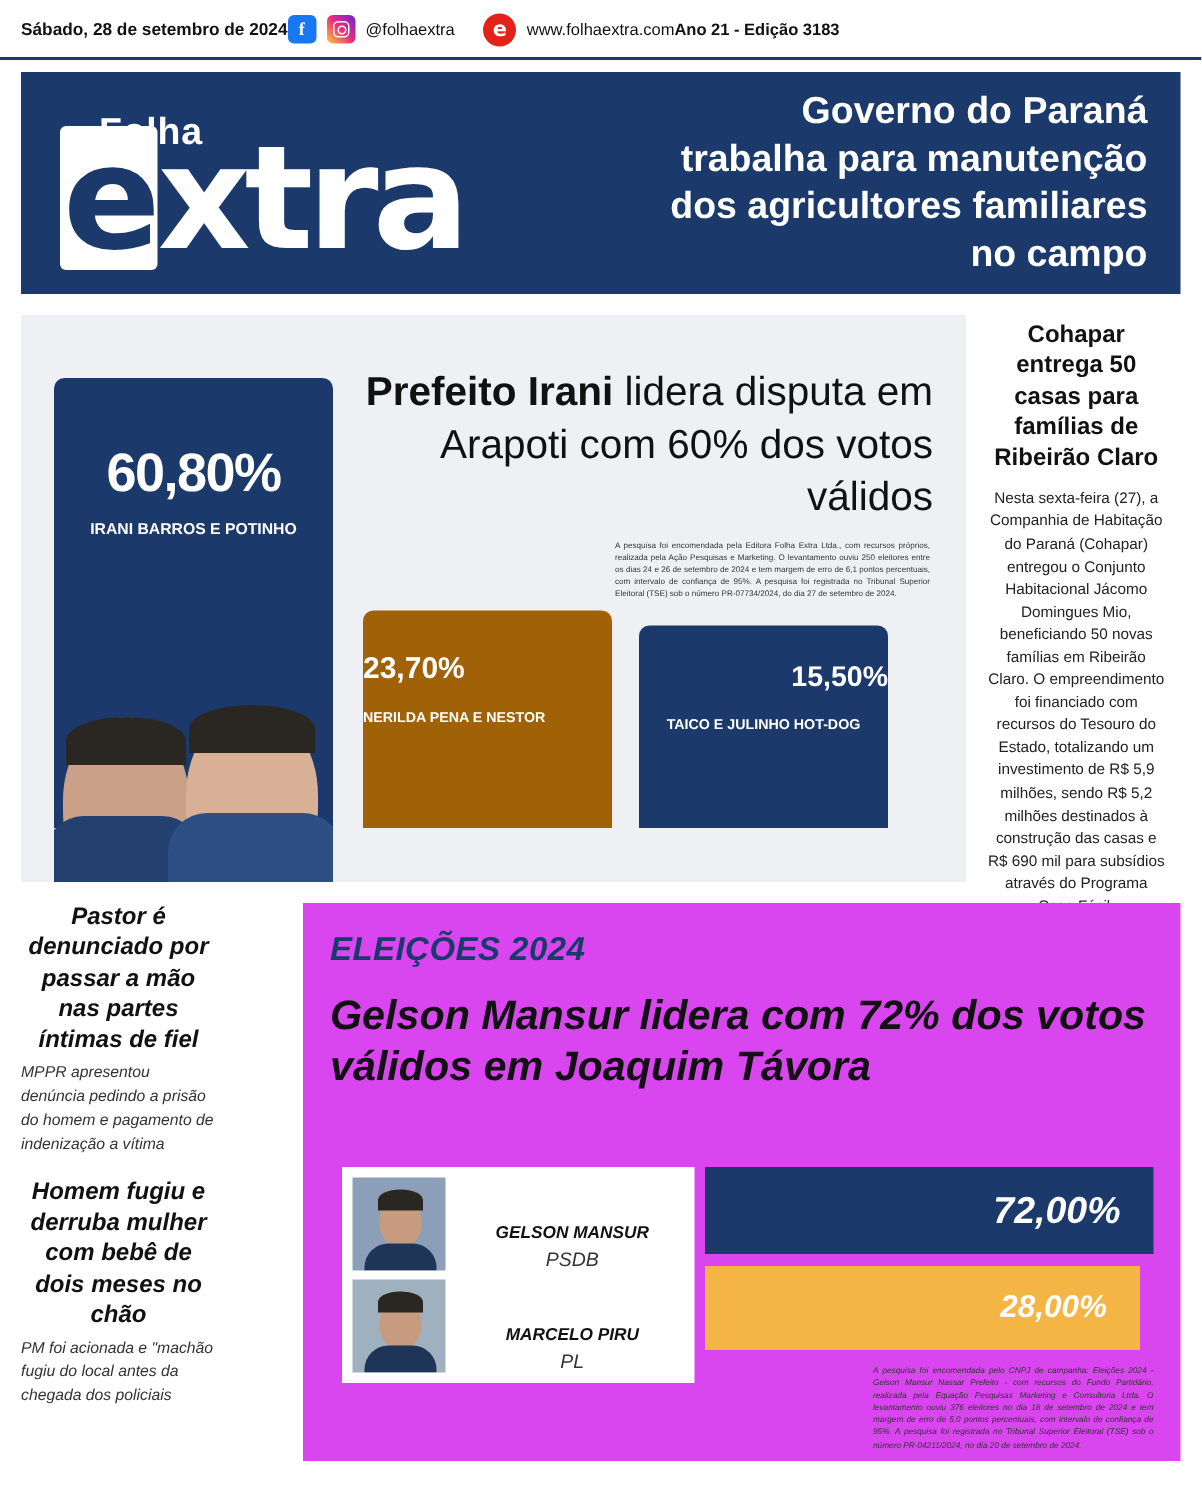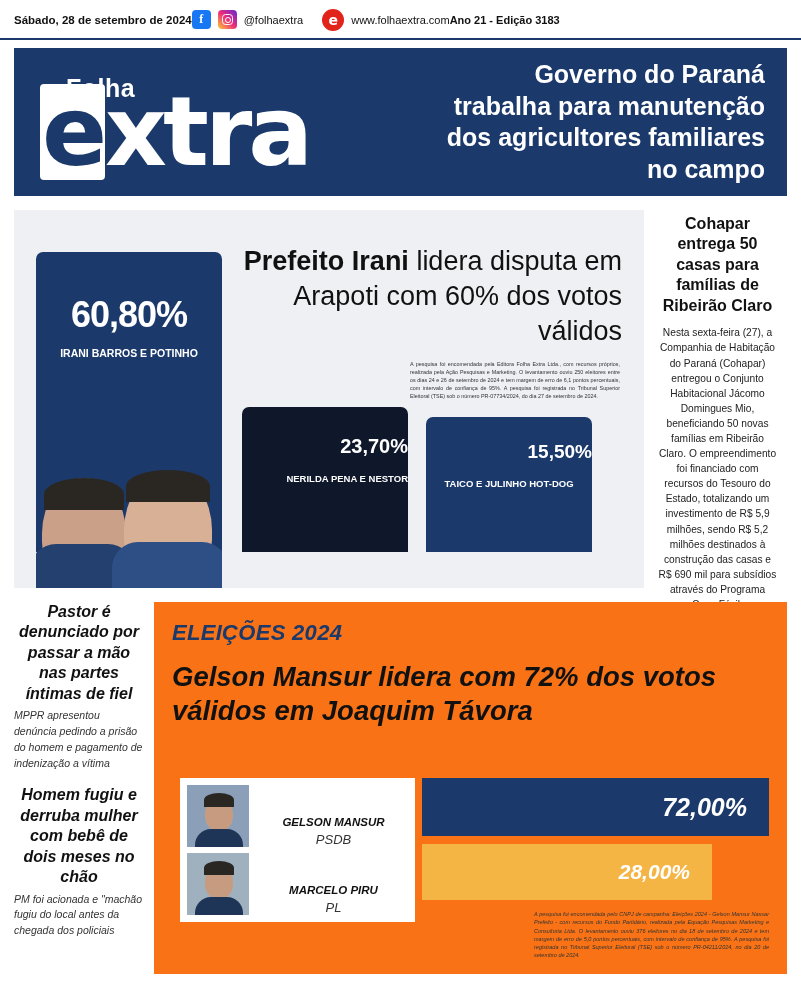--- a/index.html
+++ b/index.html
@@ -86,22 +86,22 @@
   }
   .bar1 {
     position: absolute; left: 22px; top: 42px; width: 186px; height: 300px;
     background: #1b3a6b; border-radius: 7px 7px 0 0; color: #fff;
     text-align: center; padding-top: 42px;
   }
   .bar1 .pct { font-size: 36px; font-weight: bold; letter-spacing: -1px; }
   .bar1 .nm { font-size: 10.5px; font-weight: bold; margin-top: 10px; line-height: 1.4; }
   .bar2 {
     position: absolute; left: 228px; top: 197px; width: 166px; height: 145px;
-    background: #0f172a; border-radius: 7px 7px 0 0; color: #fff;
-    text-align: right; padding-top: 28px;
+    background: #a16207; border-radius: 7px 7px 0 0; color: #fff;
+    text-align: left; padding-top: 28px;
   }
   .bar2 .pct { font-size: 20px; font-weight: bold; }
   .bar2 .nm { font-size: 9.5px; font-weight: bold; margin-top: 14px; line-height: 1.45; }
   .bar3 {
     position: absolute; left: 412px; top: 207px; width: 166px; height: 135px;
     background: #1b3a6b; border-radius: 7px 7px 0 0; color: #fff;
     text-align: center; padding-top: 24px;
   }
   .bar3 .pct { font-size: 19px; font-weight: bold; text-align: right; }
   .bar3 .nm { font-size: 9.5px; font-weight: bold; margin-top: 14px; line-height: 1.45; }
@@ -139,22 +139,23 @@
   .col-left { flex: 0 0 140px; padding-right: 10px; }
   .brief-title {
     text-align: center; font-size: 16px; font-weight: bold; line-height: 1.28; color: #111;
   }
   .brief-body {
     text-align: left; font-size: 10.5px; line-height: 1.5; color: #333; margin-top: 4px;
   }
   .brief-sep { height: 14px; }
 
   .col-right {
-    flex: 1; background: #f97316; padding: 18px 18px 14px 18px; position: relative;
+    flex: 1; background: #d946ef; padding: 18px 18px 14px 18px; position: relative;
     min-height: 372px;
+    margin-left: 48px;
   }
   .kicker { color: #1b3a6b; font-size: 22px; font-weight: bold; letter-spacing: .3px; }
   .sub-headline {
     margin-top: 14px; font-size: 27.5px; line-height: 1.24; font-weight: bold; color: #111;
   }
   .cand-box {
     position: absolute; left: 26px; top: 176px; width: 235px; background: #fff;
     padding: 7px; display: flex; flex-direction: column; gap: 6px;
   }
   .cand-row { display: flex; align-items: flex-end; gap: 10px; }

